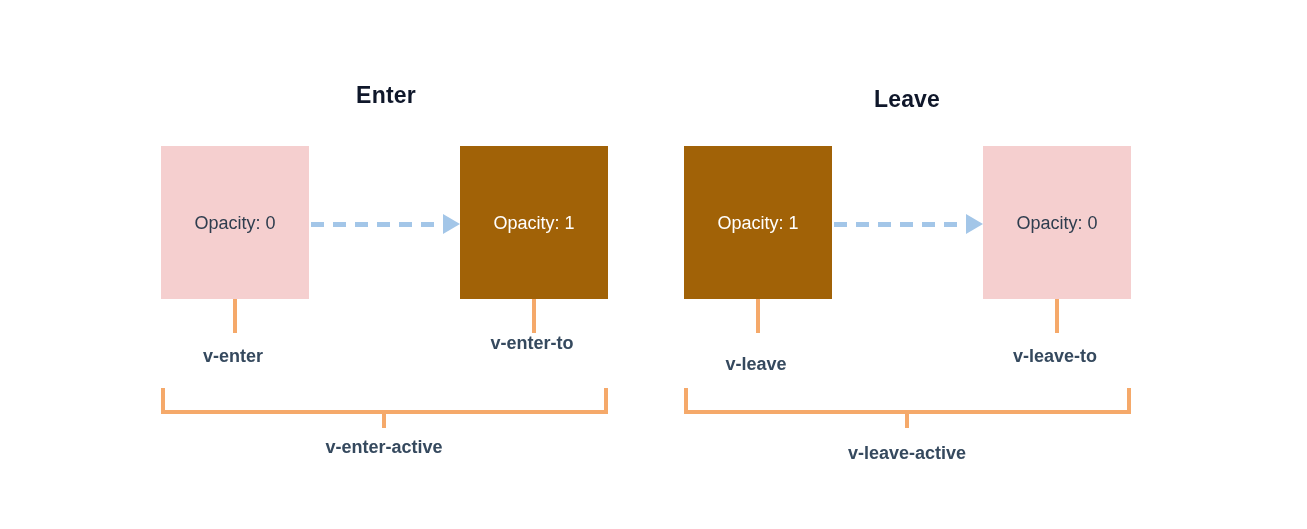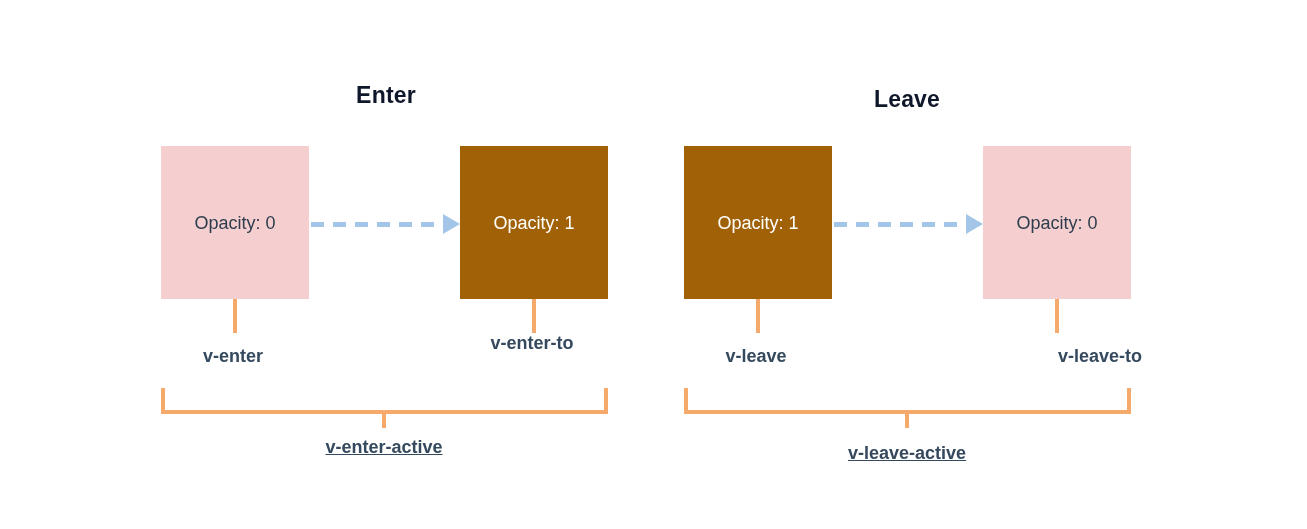--- a/index.html
+++ b/index.html
@@ -112,21 +112,20 @@
     background: #f5a96a;
   }
   .bracket-label {
     position: absolute;
     font-size: 18px;
     font-weight: bold;
     color: #35495e;
     line-height: 1;
     text-align: center;
     white-space: nowrap;
-    text-decoration: underline;
   }
 </style>
 </head>
 <body>
 
 <div id="stage">
 
   <div>
 
     <div class="group-title" style="left:286px; top:84px; width:200px;">Enter</div>
@@ -169,22 +168,22 @@
       <div class="arrow-head"></div>
     </div>
 
     <div class="state-box opacity-0" style="left:983px; top:146px;">
       <span class="state-label">Opacity: 0</span>
     </div>
 
     <div class="stem" style="left:756px; top:299px; height:34px;"></div>
     <div class="stem" style="left:1055px; top:299px; height:34px;"></div>
 
-    <div class="class-label" style="left:658px; top:347px; width:196px;">v-leave</div>
+    <div class="class-label" style="left:658px; top:355px; width:196px;">v-leave</div>
 
-    <div class="class-label" style="left:1002px; top:347px; width:196px;">v-leave-to</div>
+    <div class="class-label" style="left:957px; top:347px; width:196px;">v-leave-to</div>
 
     <div class="bracket" style="left:684px; top:388px; width:447px; height:26px;"></div>
     <div class="bracket-stem" style="left:905px; top:412px; height:16px;"></div>
     <div class="bracket-label" style="left:807px; top:444px; width:200px;">v-leave-active</div>
   </div>
 
 </div>
 
 </body></html>

